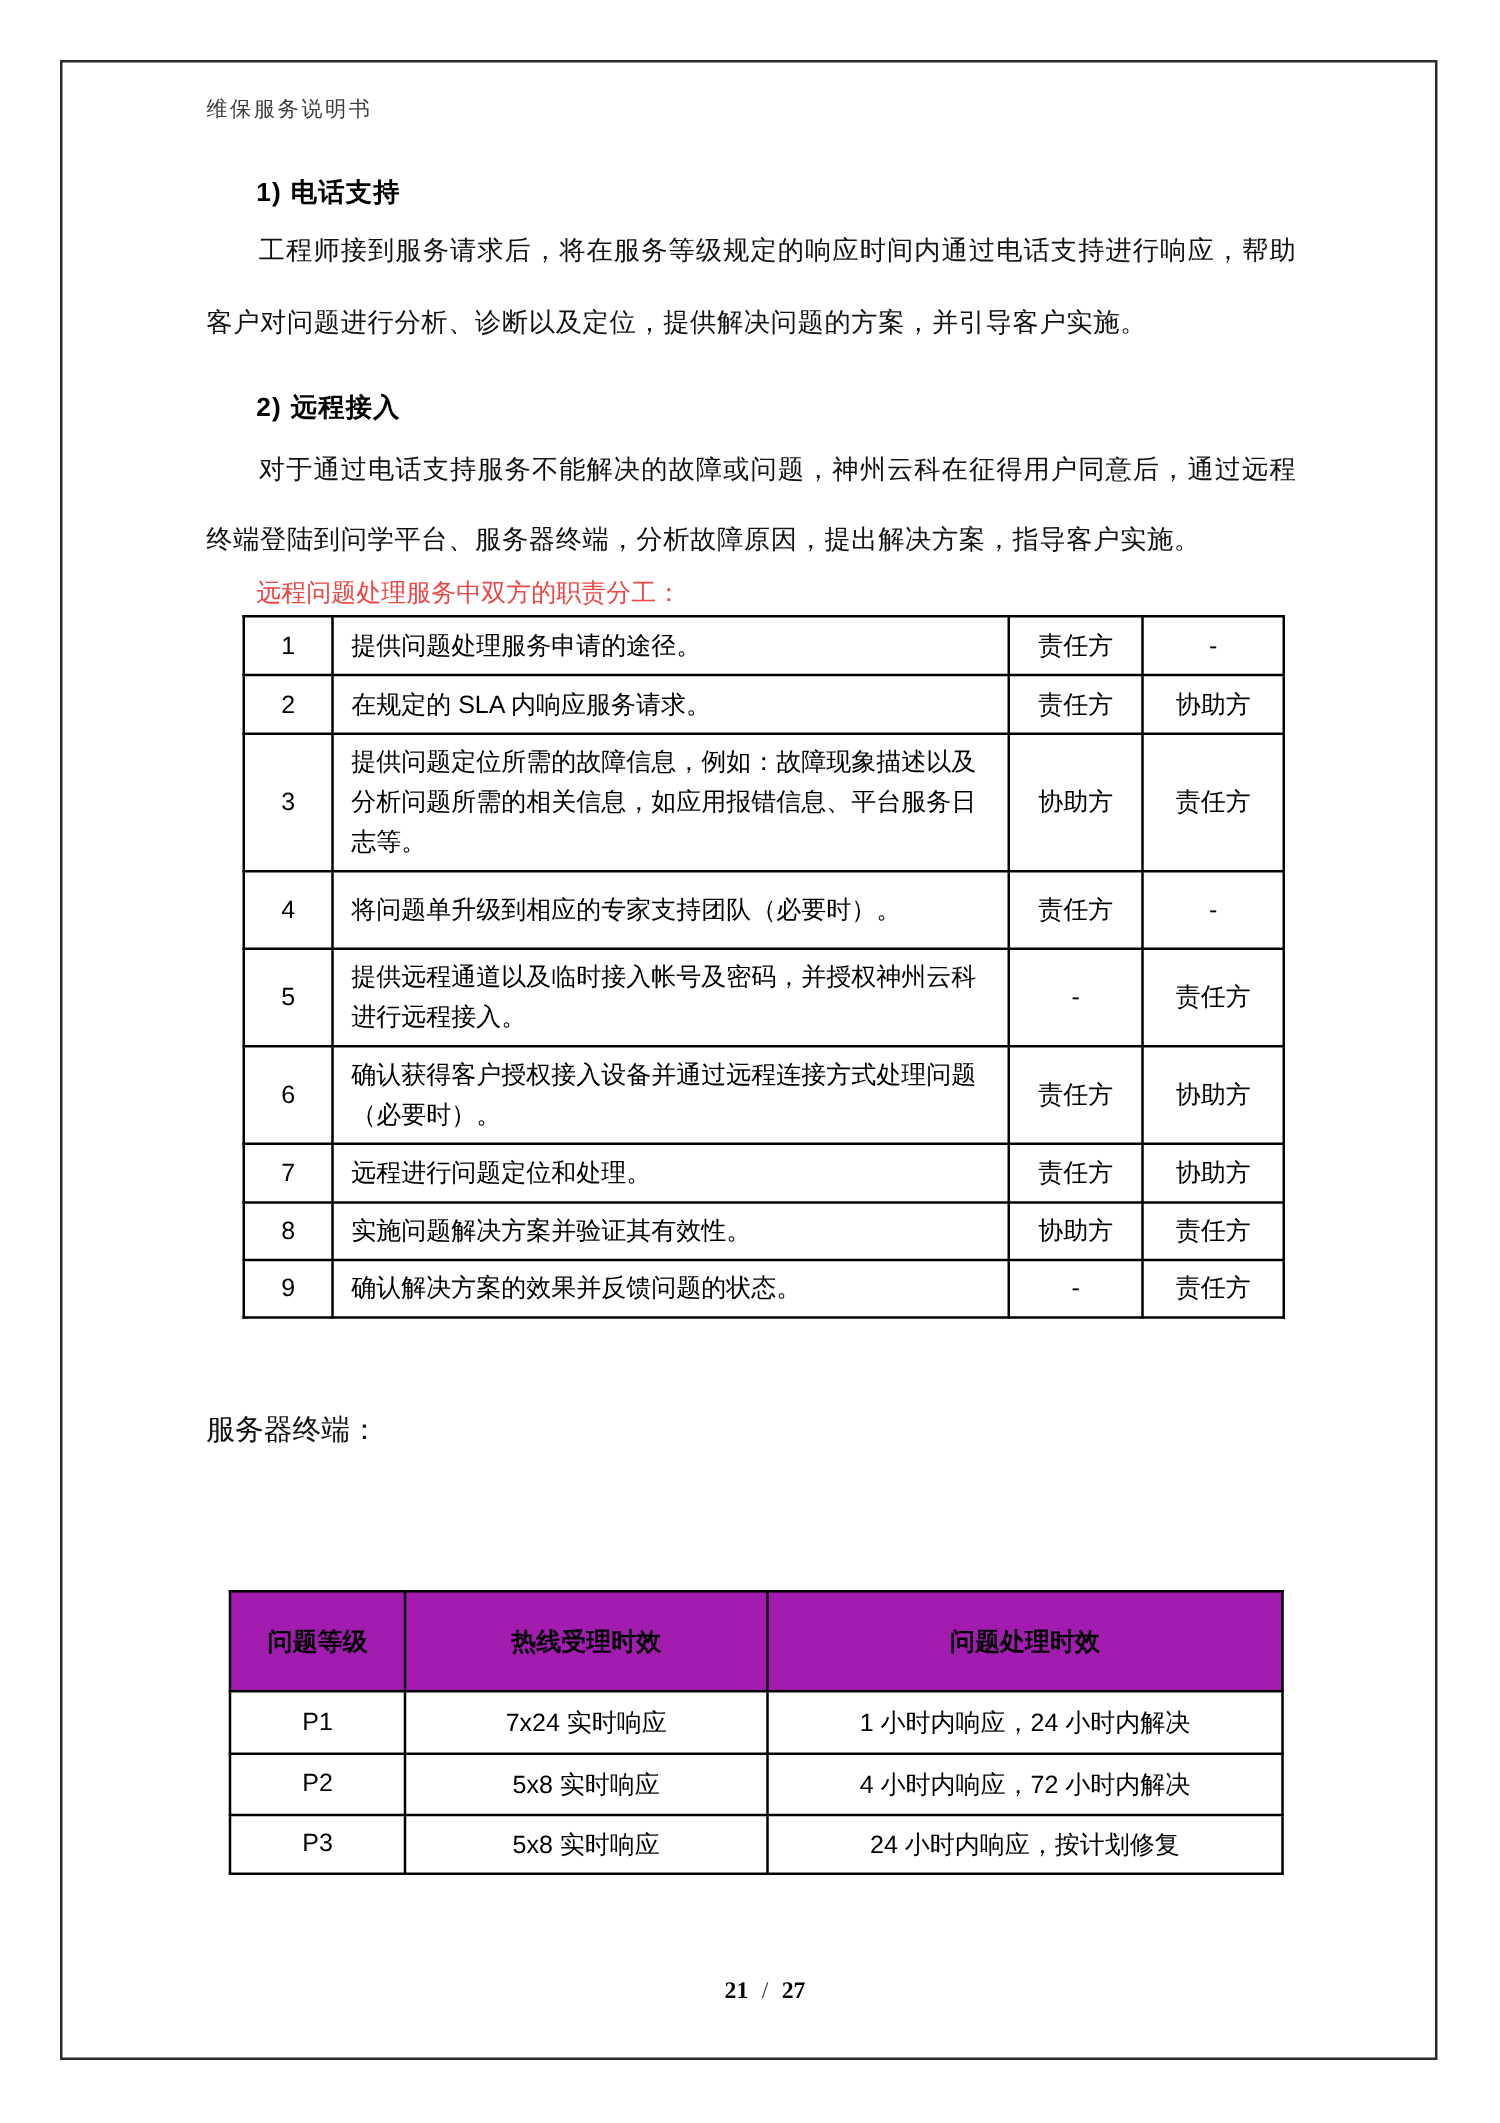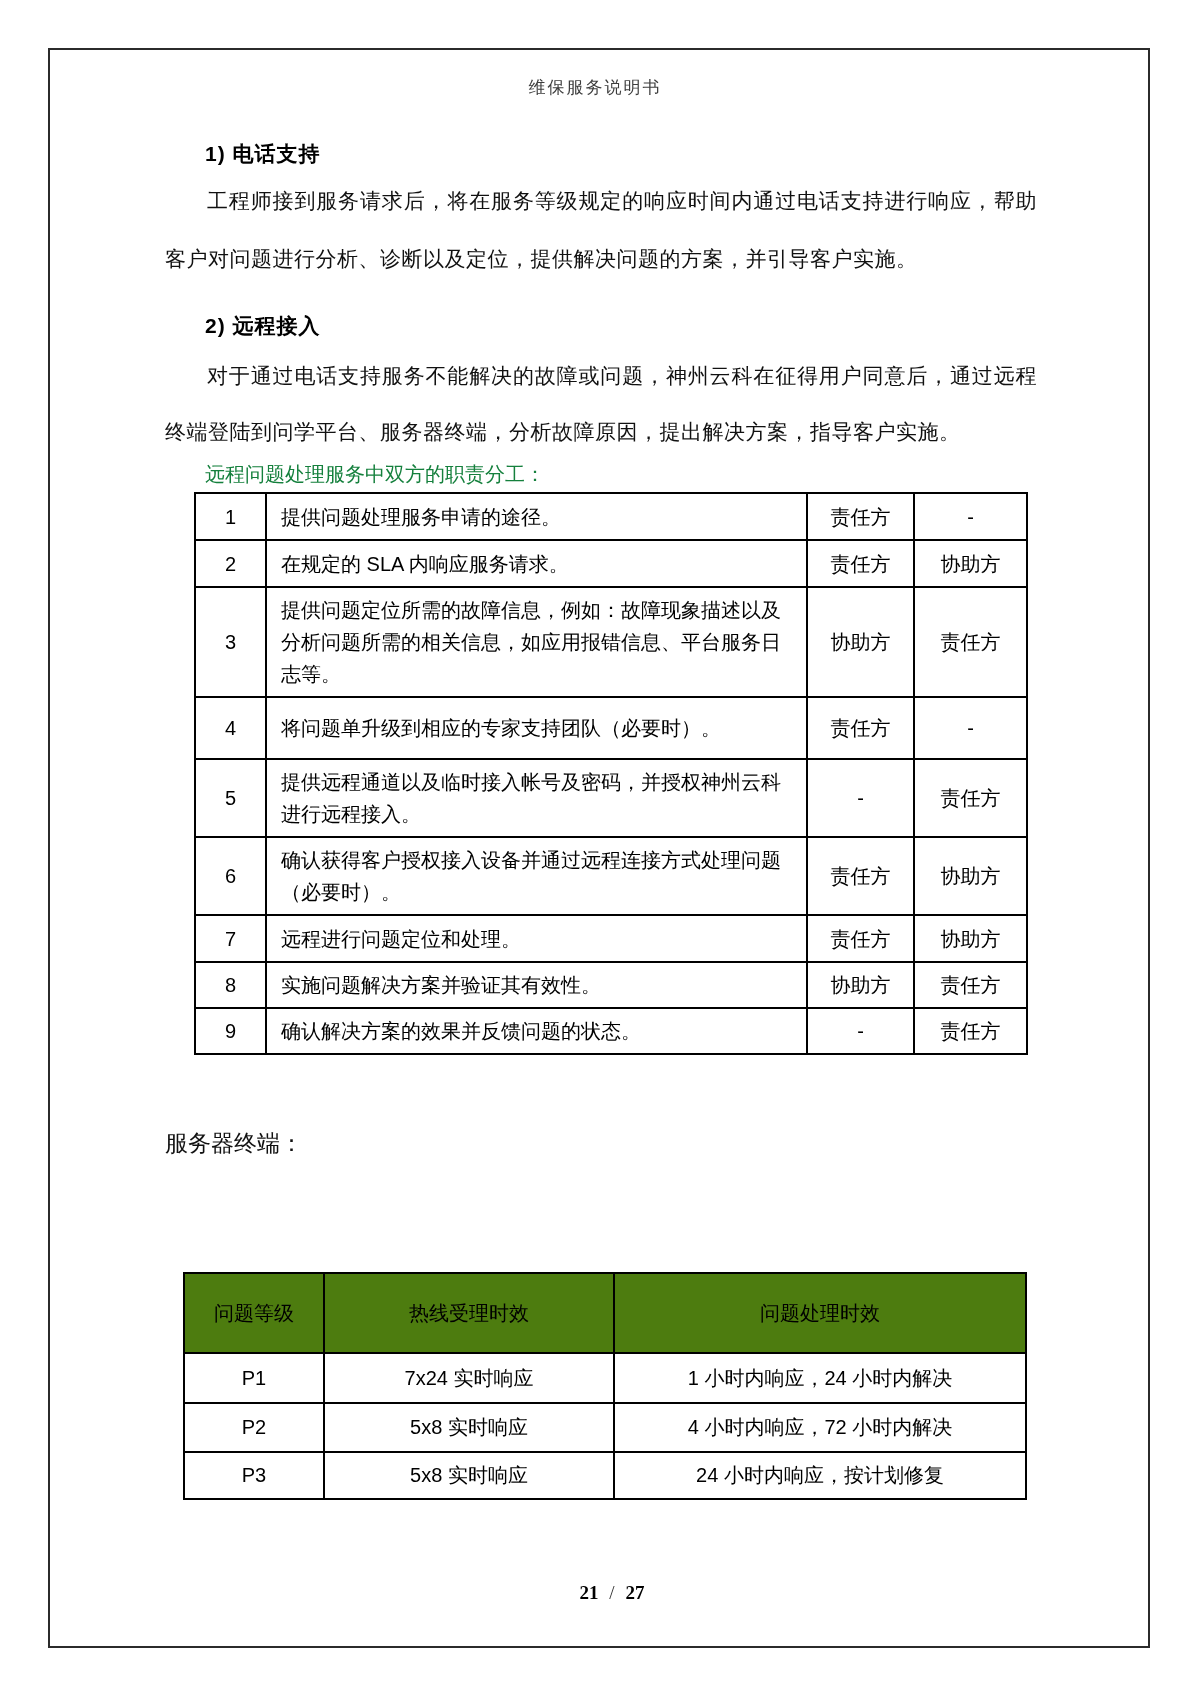--- a/index.html
+++ b/index.html
@@ -8,38 +8,38 @@
     background:#ffffff;
     font-family:"Liberation Sans","DejaVu Sans",sans-serif;
     color:#1a1a1a;
   }
   .page-border{
     position:absolute;left:48px;top:48px;width:1102px;height:1600px;
     border:2px solid #2b2b2b;background:#fff;box-sizing:border-box;
   }
   .doc-header{
     position:absolute;top:76px;left:165px;width:860px;
-    text-align:center;font-family:"Liberation Serif","DejaVu Serif",serif;
+    text-align:left;font-family:"Liberation Serif","DejaVu Serif",serif;
     font-size:17px;color:#3d3d3d;letter-spacing:2px;
   }
   .h-num{
     position:absolute;left:205px;font-weight:bold;font-size:21px;color:#000;
     letter-spacing:1px;
   }
   .h1{top:140px;}
   .h2{top:312px;}
   .para{
     position:absolute;left:165px;width:872px;
     font-size:21px;line-height:58px;text-align:justify;
     text-indent:42px;color:#111;letter-spacing:0.5px;
   }
   .p1{top:172px;}
   .p2{top:348px;line-height:56px;}
   .table-intro{
-    position:absolute;left:205px;top:461px;font-size:20px;color:#15803d;
+    position:absolute;left:205px;top:461px;font-size:20px;color:#ef4444;
   }
   table{border-collapse:collapse;table-layout:fixed;}
   .resp-table{
     position:absolute;left:194px;top:492px;width:832px;
     font-size:20px;color:#000;
   }
   .resp-table th,.resp-table td{
     border:2px solid #000;vertical-align:middle;box-sizing:border-box;
     line-height:32px;
   }
@@ -56,21 +56,21 @@
     position:absolute;left:165px;top:1128px;font-size:23px;color:#111;
   }
   .sla-table{
     position:absolute;left:183px;top:1272px;width:842px;
     font-size:20px;color:#000;
   }
   .sla-table th,.sla-table td{
     border:2px solid #000;vertical-align:middle;text-align:center;
     box-sizing:border-box;
   }
-  .sla-table th{background:#4d7c0f;font-weight:normal;}
+  .sla-table th{background:#a21caf;font-weight:bold;}
   .sla-col-level{width:140px;}
   .sla-col-hotline{width:290px;}
   .sla-col-handle{width:412px;}
   .doc-footer{
     position:absolute;left:12px;top:1582px;width:1200px;text-align:center;
     font-family:"Liberation Serif","DejaVu Serif",serif;
     font-size:19px;color:#000;
   }
   .doc-footer .pg{font-weight:bold;}
   .doc-footer .sep{font-weight:normal;color:#333;padding:0 6px;}

